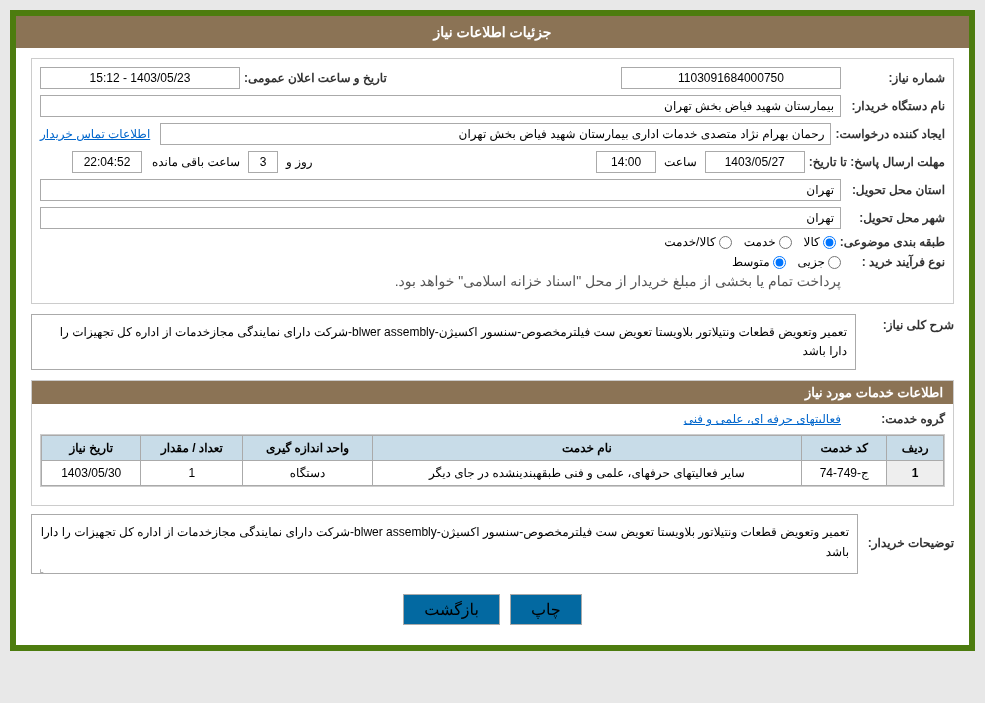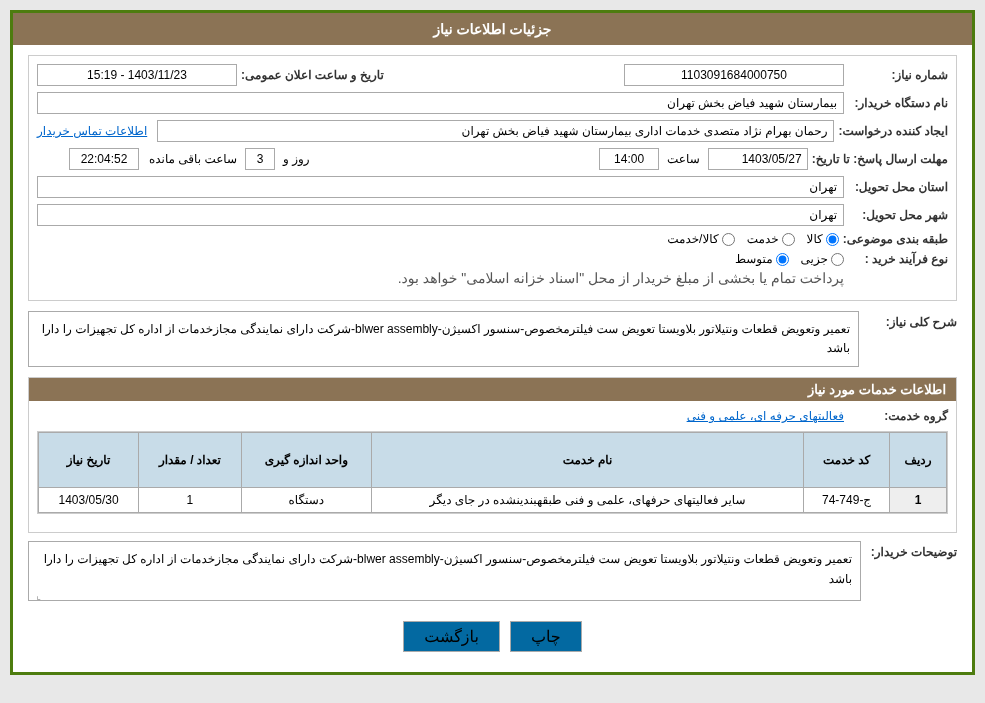--- a/index.html
+++ b/index.html
@@ -10,21 +10,21 @@
       direction: rtl;
       display: flex;
       justify-content: center;
       align-items: flex-start;
       min-height: 703px;
       padding: 10px;
     }
     .page-container {
       width: 971px;
       background: #fff;
-      border: 3px solid #4d7c0f;
+      border: 6px solid #4d7c0f;
     }
     .page-header {
       background: #8B7355;
       color: #fff;
       text-align: center;
       padding: 8px 12px;
       font-size: 14px;
       font-weight: bold;
     }
     .content {
@@ -100,21 +100,21 @@
       margin-bottom: 10px;
     }
     table {
       width: 100%;
       border-collapse: collapse;
       font-size: 12px;
     }
     th {
       background: #c8dce8;
       border: 1px solid #aaa;
-      padding: 20px 8px;
+      padding: 5px 8px;
       text-align: center;
       font-weight: bold;
     }
     td {
       border: 1px solid #aaa;
       padding: 5px 8px;
       text-align: center;
     }
     .row-num {
       background: #eee;
@@ -125,20 +125,21 @@
       align-items: flex-start;
       gap: 6px;
       margin-bottom: 10px;
     }
     .buyer-desc-label {
       font-weight: bold;
       color: #333;
       white-space: nowrap;
       padding-top: 4px;
       min-width: 90px;
+      margin-top: 18px;
     }
     .buyer-desc-content {
       border: 1px solid #aaa;
       padding: 8px;
       flex: 1;
       line-height: 1.6;
       text-align: right;
       position: relative;
       min-height: 60px;
     }
@@ -190,37 +191,37 @@
 
   <div class="content">
 
     <div class="info-section">
 
       <div class="row">
         <span class="label">شماره نیاز:</span>
         <div class="value-box" style="max-width:220px; text-align:center;">1103091684000750</div>
         <span style="flex:1;"></span>
         <span class="label" style="min-width:auto;">تاریخ و ساعت اعلان عمومی:</span>
-        <div class="value-box-wide">1403/11/23 - 15:19</div>
+        <div class="value-box-wide">1403/05/23 - 15:12</div>
       </div>
 
       <div class="row">
         <span class="label">نام دستگاه خریدار:</span>
         <div class="value-box">بیمارستان شهید فیاض بخش تهران</div>
       </div>
 
       <div class="row">
         <span class="label">ایجاد کننده درخواست:</span>
         <div class="value-box">رحمان بهرام نژاد متصدی خدمات اداری بیمارستان شهید فیاض بخش تهران</div>
         <span class="blue-link" style="white-space:nowrap; margin-right:6px;">اطلاعات تماس خریدار</span>
       </div>
 
       <div class="row">
         <span class="label">مهلت ارسال پاسخ: تا تاریخ:</span>
-        <div class="small-box" style="width:100px;text-align:right;">1403/05/27</div>
+        <div class="small-box" style="width:100px;">1403/05/27</div>
         <span style="margin:0 4px;">ساعت</span>
         <div class="small-box" style="width:60px;">14:00</div>
         <span style="flex:1;"></span>
         <span>روز و</span>
         <div class="small-box" style="width:30px; margin:0 4px;">3</div>
         <span>ساعت باقی مانده</span>
         <div class="small-box" style="width:70px; margin-right:6px;margin-left:32px;">22:04:52</div>
       </div>
 
       <div class="row">

